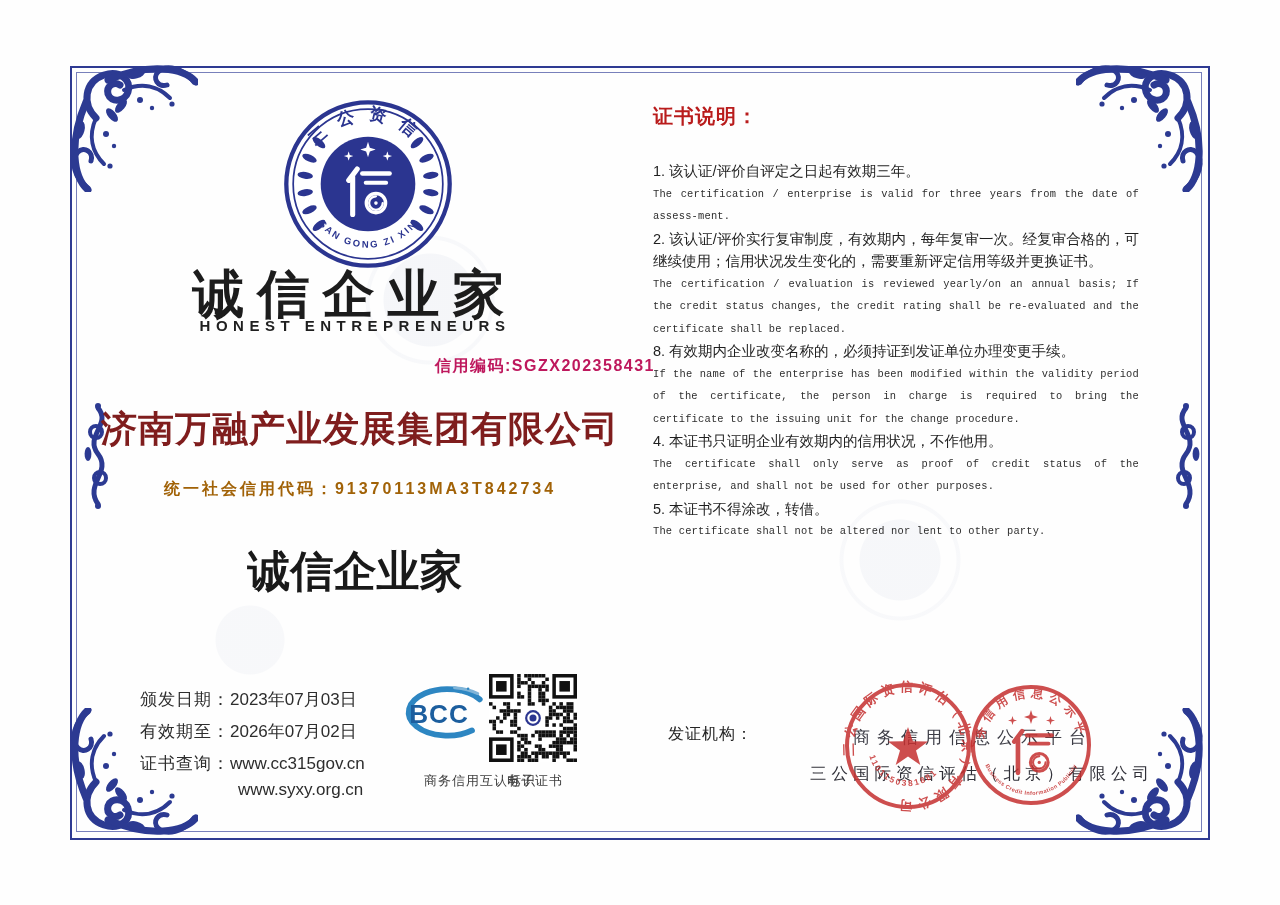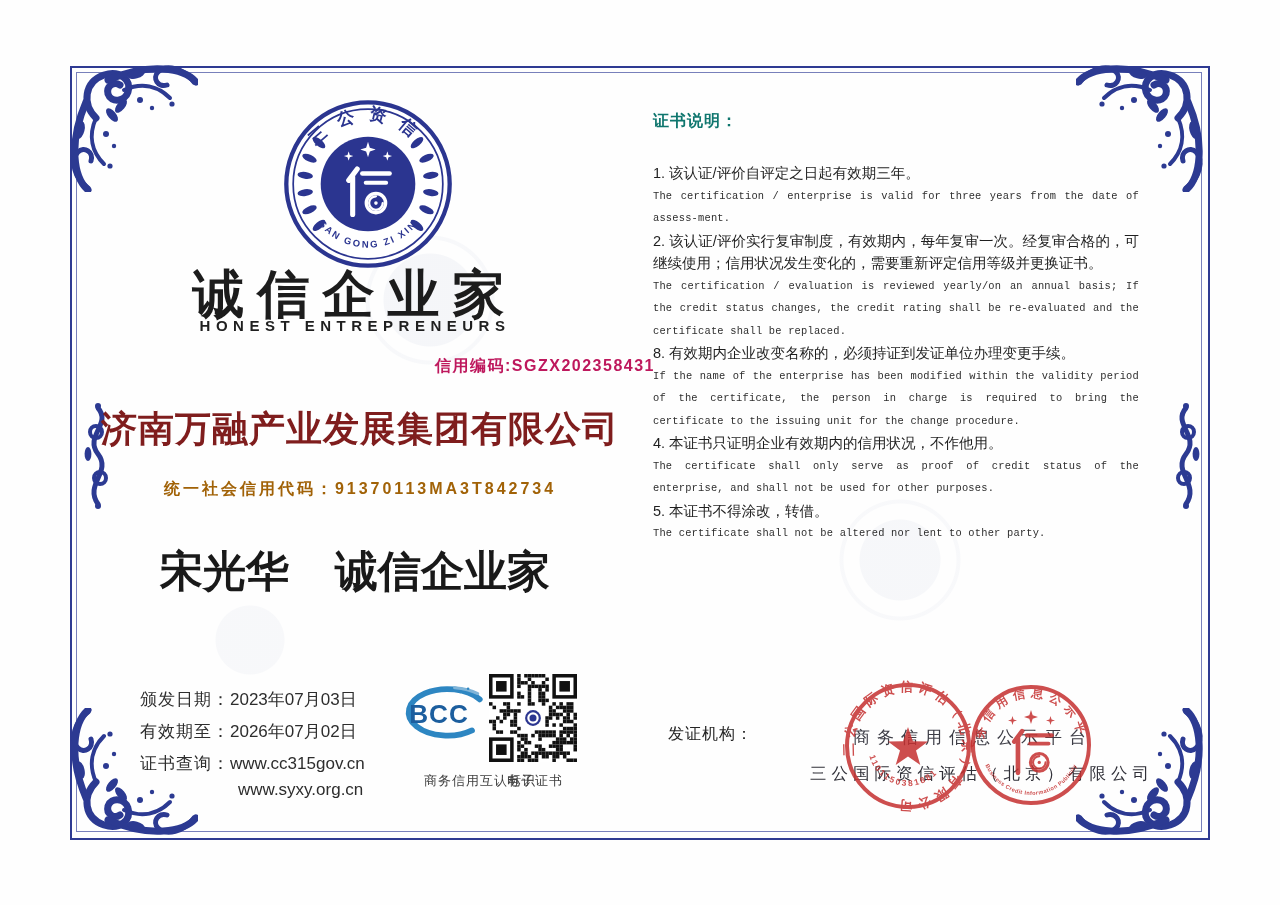--- a/index.html
+++ b/index.html
@@ -46,21 +46,21 @@
   .meta-row .lbl{letter-spacing:1px;}
   .m0{top:688px}.m1{top:720px}.m2{top:752px}.m3{top:780px;left:238px}
 
   .bcc{position:absolute;left:390px;top:680px;width:98px;height:64px;}
   .qr{position:absolute;left:489px;top:674px;width:88px;height:88px;}
   .mark-label{position:absolute;top:772px;font-size:13px;color:#3f3f3f;letter-spacing:1px;}
   .lab-bcc{left:388px;width:120px;text-align:center;margin-left:32px;}
   .lab-qr{left:500px;width:70px;text-align:center;}
 
   .inscol{position:absolute;left:653px;top:95px;width:486px;}
-  .ins-head{font-size:16px;font-weight:700;letter-spacing:1px;color:#0f766e;margin:16px 0 30px 0;}
+  .ins-head{font-size:20px;font-weight:700;letter-spacing:1px;color:#b91c1c;margin:8px 0 30px 0;}
   .ins-cn{font-size:14.5px;line-height:22.5px;color:#1f1f1f;margin:0;text-align:justify;}
   .ins-en{font-family:"Liberation Mono","DejaVu Sans Mono",monospace;font-size:10.4px;
     line-height:22.5px;color:#2e2e2e;margin:0;text-align:justify;letter-spacing:.2px;}
 
   .issuer-label{position:absolute;left:668px;top:724px;font-size:16px;color:#242424;letter-spacing:1px;}
   .issuer-platform{position:absolute;left:853px;top:726px;font-size:17px;letter-spacing:7px;
     color:#3d3d46;white-space:nowrap;}
   .issuer-co{position:absolute;left:810px;top:763px;font-size:16.5px;letter-spacing:5px;
     color:#303038;white-space:nowrap;}
 
@@ -185,21 +185,20 @@
     </g>
     <use href="#xin" x="67" y="76" width="66" height="66" color="#ffffff"></use>
   </svg>
 
   <div class="title-cn">诚信企业家</div>
   <div class="title-en">HONEST ENTREPRENEURS</div>
   <div class="credit-code"><span>信用编码:</span><span>SGZX202358431</span></div>
   <div class="company">济南万融产业发展集团有限公司</div>
   <div class="uscc"><span>统一社会信用代码：</span><span>91370113MA3T842734</span></div>
   <div class="honoree">
-    <span>宋光华</span>
     <span>诚信企业家</span>
   </div>
 
   <div class="meta-row m0"><span class="lbl">颁发日期：</span><span>2023年07月03日</span></div>
   <div class="meta-row m1"><span class="lbl">有效期至：</span><span>2026年07月02日</span></div>
   <div class="meta-row m2"><span class="lbl">证书查询：</span><span>www.cc315gov.cn</span></div>
   <div class="meta-row m3"><span>www.syxy.org.cn</span></div>
 
   <svg class="bcc" viewBox="0 0 100 66">
     <path d="M92,20 A40,24 0 1 0 84,52" fill="none" stroke="#2d86c2" stroke-width="6" stroke-linecap="round"></path>

